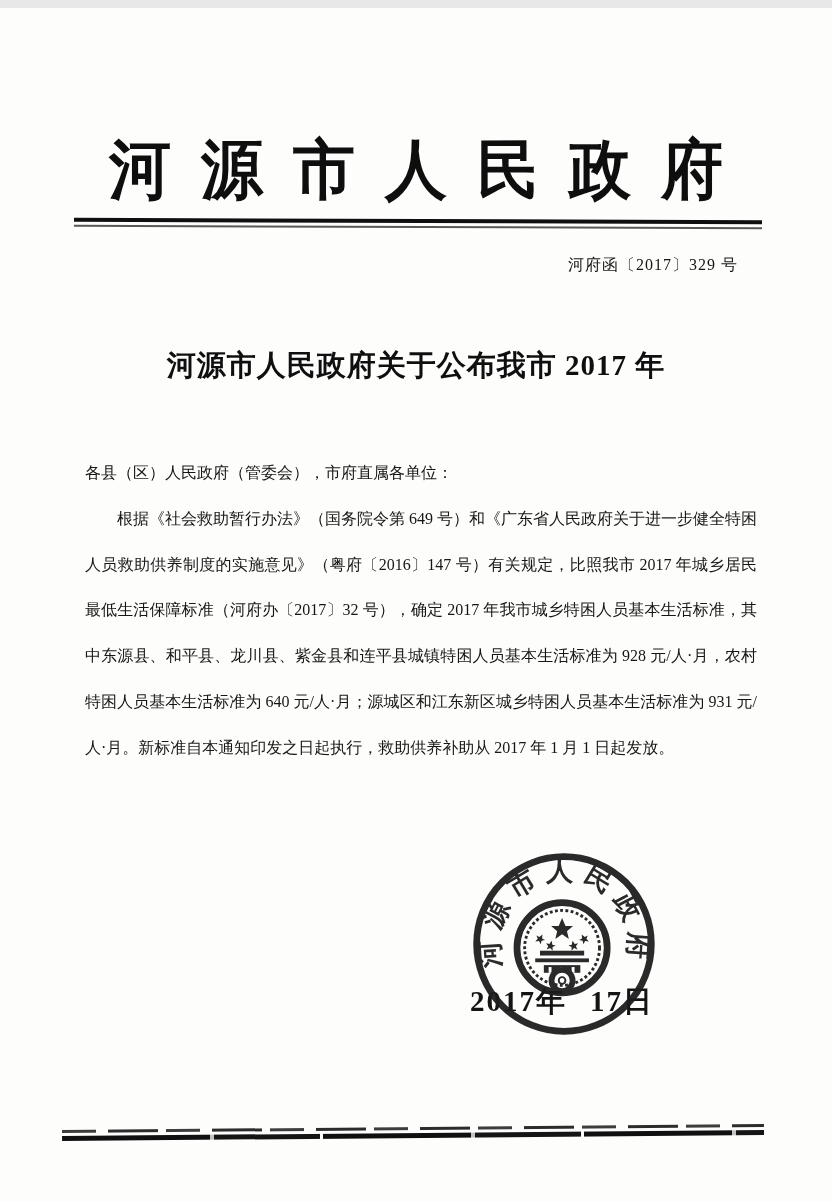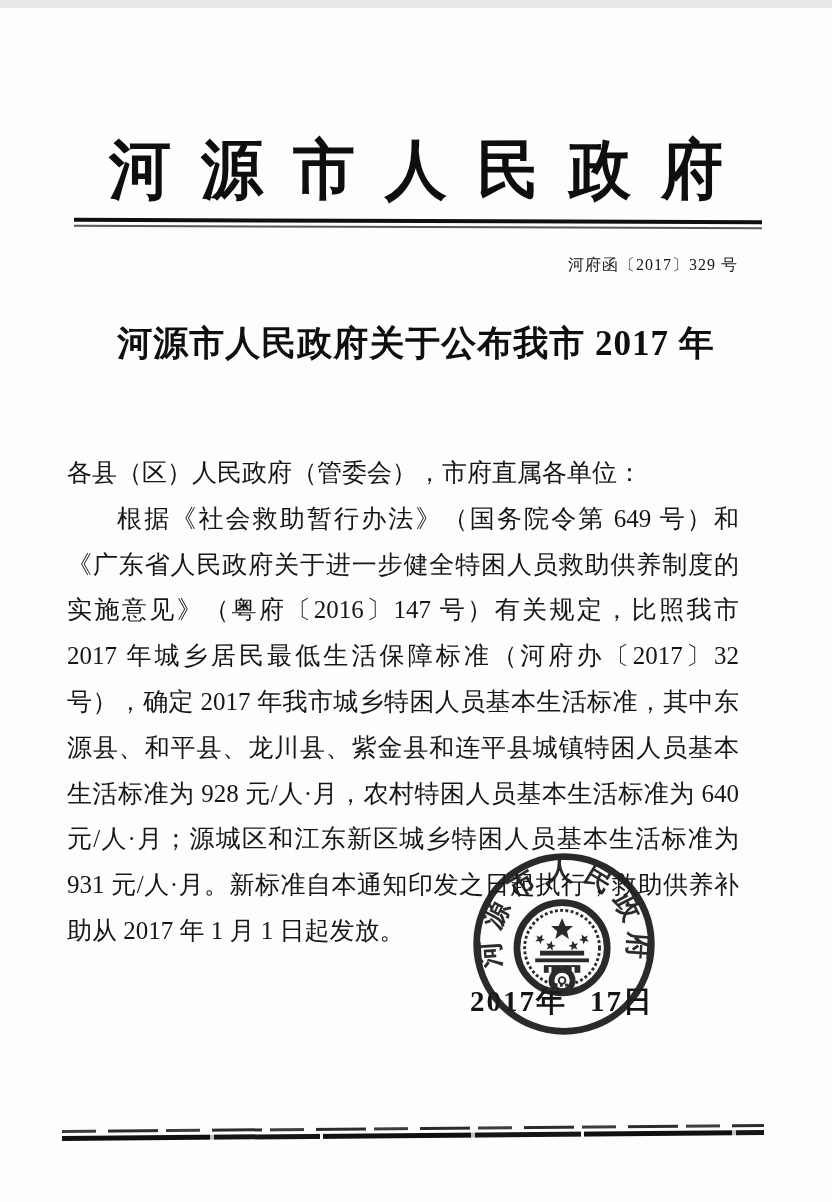--- a/index.html
+++ b/index.html
@@ -25,29 +25,29 @@
   .header-rule{position:absolute;top:211px;left:74px;width:688px;transform:rotate(0.2deg);}
   .rule-thick{height:4px;background:#0f0f0f;}
   .rule-thin{height:2px;background:#3b3b3b;margin-top:3px;opacity:.85;}
   .doc-number{
     position:absolute;top:247px;right:94px;
     font-size:16px;letter-spacing:1px;color:#151515;
     white-space:nowrap;
   }
   
   .doc-title{
-    position:absolute;top:313px;left:0;right:0;
+    position:absolute;top:334px;left:0;right:0;
     text-align:center;
-    font-size:35px;font-weight:700;line-height:46px;
+    font-size:29px;font-weight:700;line-height:46px;
     color:#0f0f0f;letter-spacing:1px;
   }
   
   .body-text{
-    position:absolute;top:442px;left:67px;width:672px;
-    font-size:25px;line-height:45.8px;
+    position:absolute;top:442px;left:85px;width:672px;
+    font-size:16px;line-height:45.8px;
     text-align:justify;text-justify:inter-ideograph;
     color:#161616;
   }
   .body-text .salutation{margin:0;}
   .body-text .paragraph{margin:0;text-indent:2em;}
   
   .seal{
     position:absolute;left:468px;top:840px;width:192px;height:192px;
     z-index:2;opacity:.94;
   }

